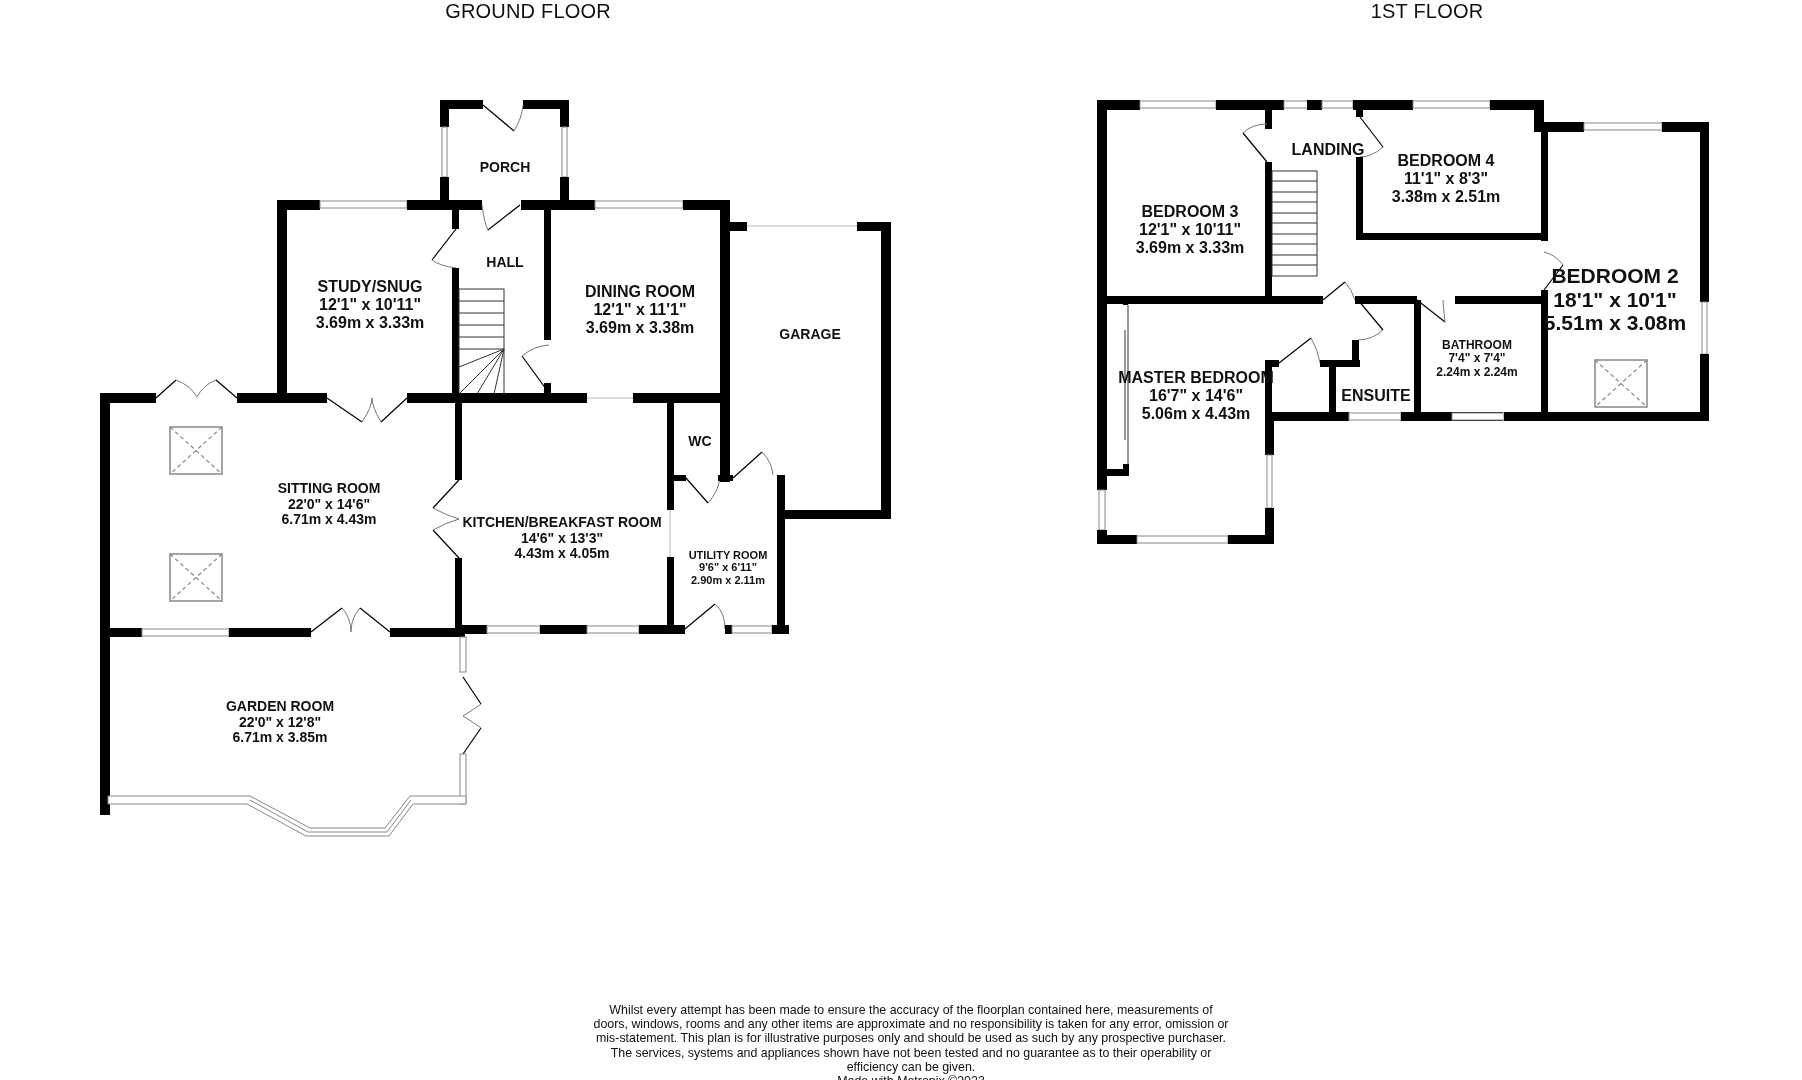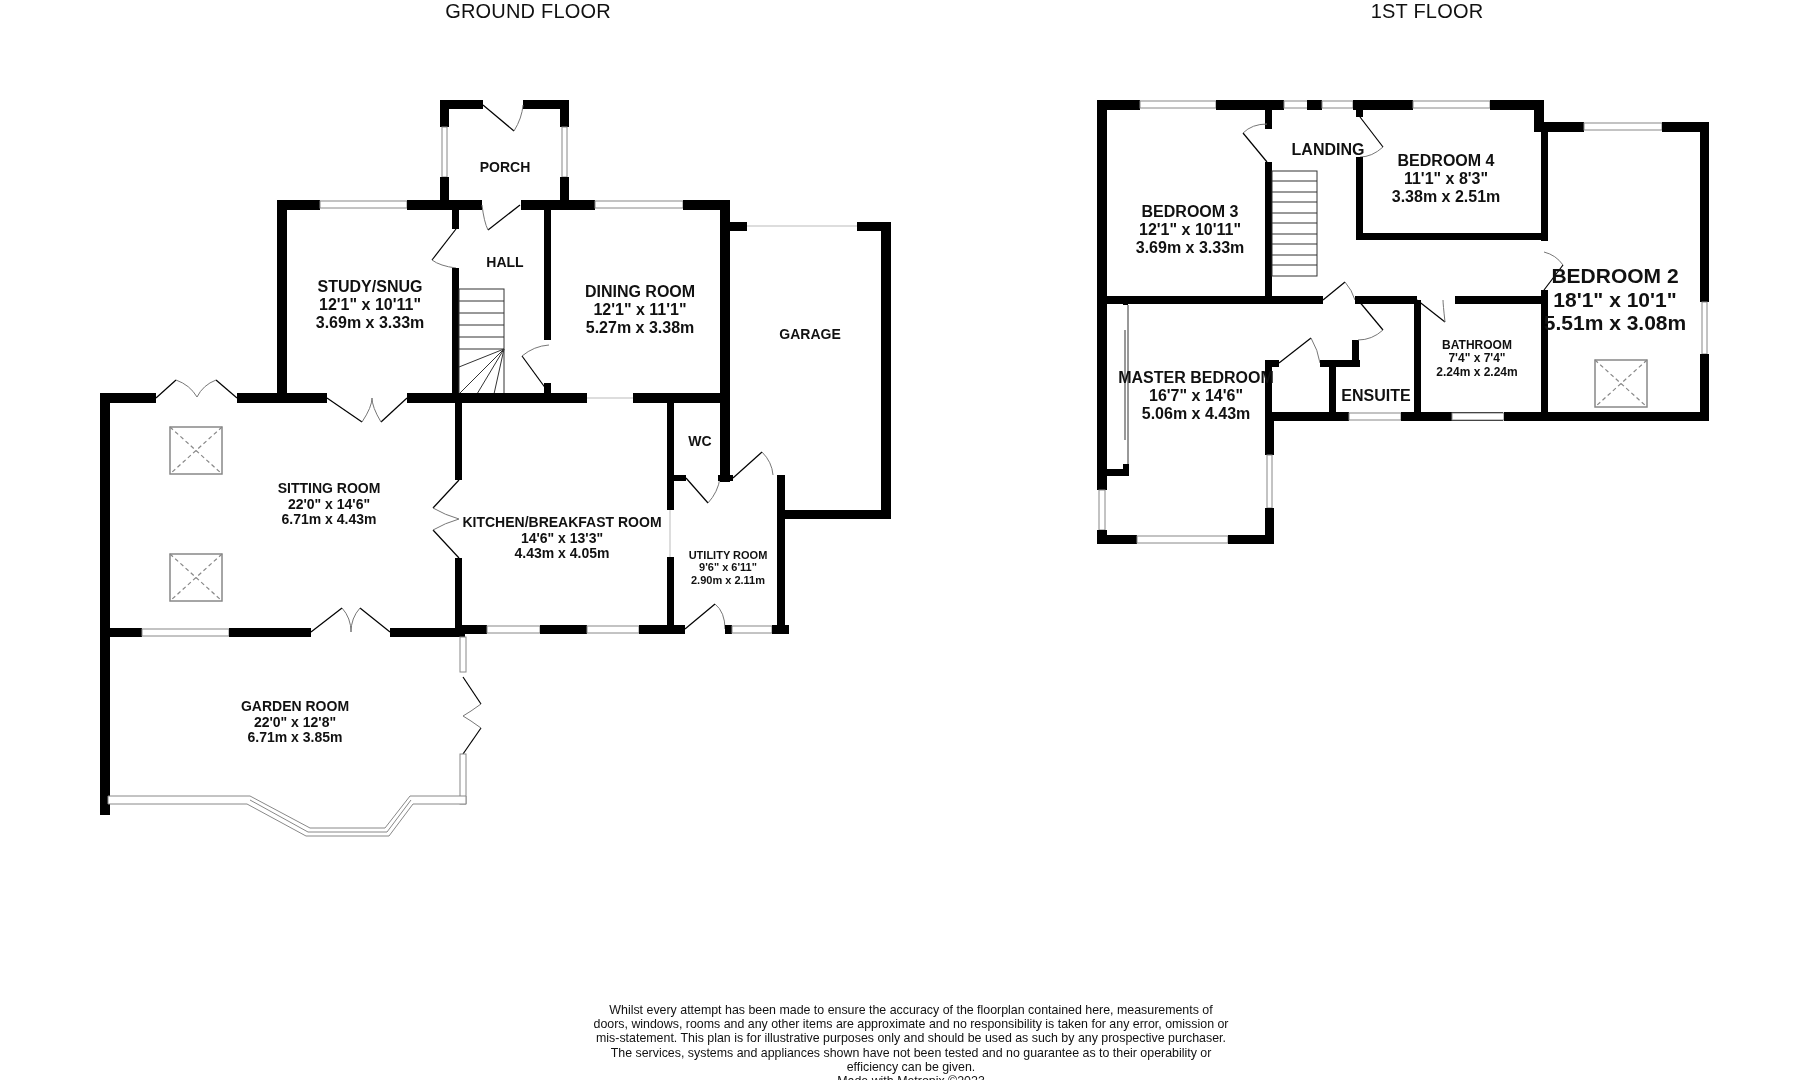--- a/index.html
+++ b/index.html
@@ -278,21 +278,21 @@
   <span class="n">HALL</span>
 </div>
 <div class="room-label fs16" style="left:370px; top:278px;">
   <span class="n">STUDY/SNUG</span>
   <span class="d">12'1"  x 10'11"</span>
   <span class="d">3.69m  x 3.33m</span>
 </div>
 <div class="room-label fs16" style="left:640px; top:283px;">
   <span class="n">DINING ROOM</span>
   <span class="d">12'1"  x 11'1"</span>
-  <span class="d">5.27m  x 3.38m</span>
+  <span class="d">3.69m  x 3.38m</span>
 </div>
 <div class="room-label fs14" style="left:810px; top:327px;">
   <span class="n">GARAGE</span>
 </div>
 <div class="room-label fs14" style="left:329px; top:481px;">
   <span class="n">SITTING ROOM</span>
   <span class="d">22'0"  x 14'6"</span>
   <span class="d">6.71m  x 4.43m</span>
 </div>
 <div class="room-label fs14" style="left:562px; top:515px;">
@@ -301,21 +301,21 @@
   <span class="d">4.43m  x 4.05m</span>
 </div>
 <div class="room-label fs14" style="left:700px; top:434px;text-align:right;">
   <span class="n">WC</span>
 </div>
 <div class="room-label fs11" style="left:728px; top:549px;">
   <span class="n">UTILITY ROOM</span>
   <span class="d">9'6"  x 6'11"</span>
   <span class="d">2.90m  x 2.11m</span>
 </div>
-<div class="room-label fs14" style="left:295px; top:699px;">
+<div class="room-label fs14" style="left:280px; top:699px;">
   <span class="n">GARDEN ROOM</span>
   <span class="d">22'0"  x 12'8"</span>
   <span class="d">6.71m  x 3.85m</span>
 </div>
 
 <div class="room-label fs16" style="left:1328px; top:141px;">
   <span class="n">LANDING</span>
 </div>
 <div class="room-label fs16" style="left:1190px; top:175px;margin-top:28px;">
   <span class="n">BEDROOM 3</span>

